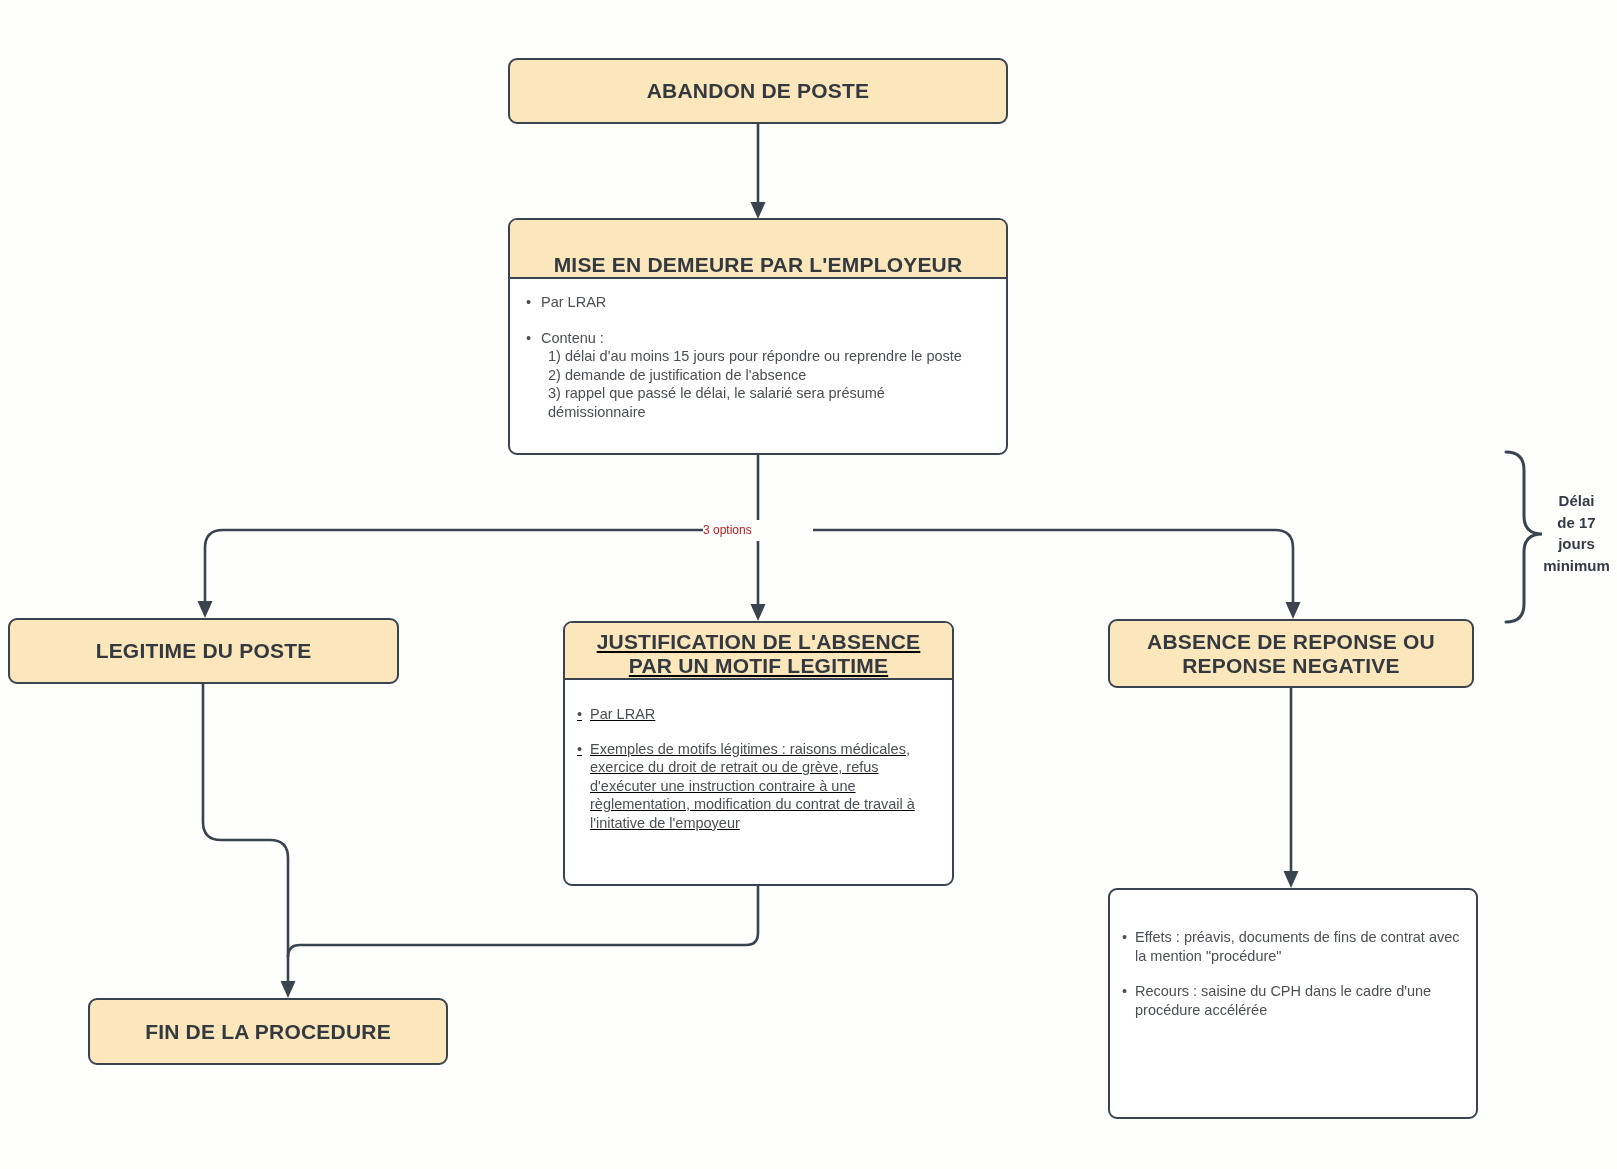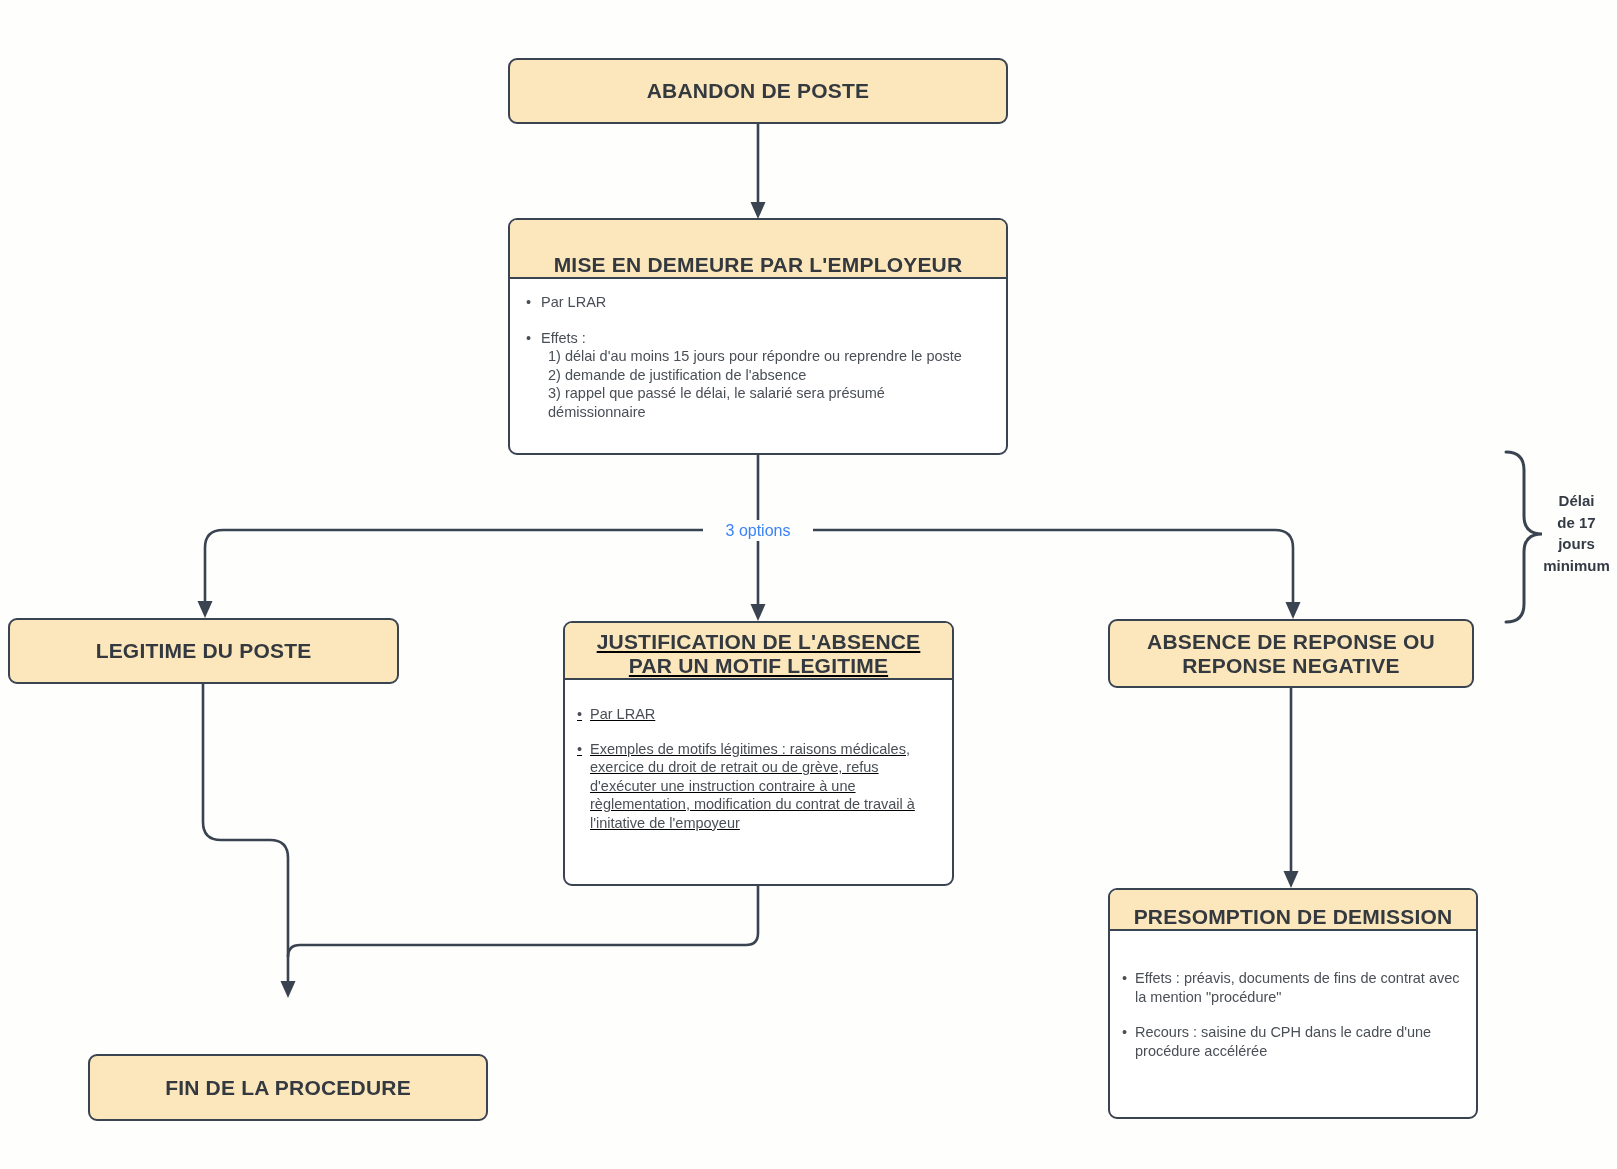--- a/index.html
+++ b/index.html
@@ -17,21 +17,21 @@
   .node{position:absolute;border:2px solid var(--line);border-radius:9px;background:#fff;box-sizing:border-box;overflow:hidden;}
   .node.solid{background:var(--tan);display:flex;align-items:center;justify-content:center;}
   .title{font-weight:bold;font-size:21px;letter-spacing:.2px;color:var(--title);text-align:center;padding:0 12px;}
   .hdr{background:var(--tan);border-bottom:2px solid var(--line);display:flex;align-items:flex-end;justify-content:center;box-sizing:border-box;}
   .body{font-size:14.5px;color:var(--body);line-height:18.5px;box-sizing:border-box;}
   .bullet{display:flex;}
   .dot{width:15px;flex:0 0 15px;}
   .btxt{flex:1;}
   .sub{margin-left:22px;white-space:pre-line;}
 
-  .float-label{position:absolute;background:var(--bg);font-size:16px;color:#3b82f6;text-align:center;}
+  .float-label{position:absolute;background:var(--bg);font-size:12px;color:#b91c1c;text-align:left;}
   .brace-label{position:absolute;font-weight:bold;font-size:15px;line-height:21.5px;color:#353B45;text-align:center;}
 </style>
 </head>
 <body>
 
 <div id="canvas">
 
   <svg id="wires" viewBox="0 0 1617 1169" xmlns="http://www.w3.org/2000/svg">
     <g stroke="#3A4350" stroke-width="2.6" fill="none">
       <path d="M758,124 L758,203"></path>
@@ -60,21 +60,21 @@
     <div class="hdr" style="height:59px;">
       <div class="title">MISE EN DEMEURE PAR L'EMPLOYEUR</div>
     </div>
     <div class="body" style="padding:14px 16px 0 16px;">
       <div class="bullet" style="margin-bottom:17px;">
         <span class="dot">•</span>
         <span class="btxt">Par LRAR</span>
       </div>
       <div class="bullet">
         <span class="dot">•</span>
-        <span class="btxt">Effets :</span>
+        <span class="btxt">Contenu :</span>
       </div>
       <div class="sub">1) délai d'au moins 15 jours pour  répondre ou reprendre le poste</div>
       <div class="sub">2) demande de justification de l'absence</div>
       <div class="sub">3) rappel que passé le délai, le salarié sera présumé
 démissionnaire</div>
     </div>
   </div>
 
   <div class="node solid" style="left:8px;top:618px;width:391px;height:66px;">
     <div class="title">LEGITIME DU POSTE</div>
@@ -94,36 +94,33 @@
         <span class="btxt">Exemples de motifs légitimes : raisons médicales, exercice du droit de retrait ou de grève, refus d'exécuter une instruction contraire à une règlementation, modification du contrat de travail à l'initative de l'empoyeur</span>
       </div>
     </div>
   </div>
 
   <div class="node solid" style="left:1108px;top:619px;width:366px;height:69px;">
     <div class="title">ABSENCE DE REPONSE OU REPONSE NEGATIVE</div>
   </div>
 
   <div class="node" style="left:1108px;top:888px;width:370px;height:231px;">
-    <div class="hdr" style="height:41px;">
-      <div class="title">PRESOMPTION DE DEMISSION</div>
-    </div>
     <div class="body" style="padding:38px 14px 0 12px;">
       <div class="bullet" style="margin-bottom:17px;">
         <span class="dot" style="width:13px;flex-basis:13px;">•</span>
         <span class="btxt">Effets : préavis, documents de fins de contrat avec la mention "procédure"</span>
       </div>
       <div class="bullet">
         <span class="dot" style="width:13px;flex-basis:13px;">•</span>
         <span class="btxt">Recours : saisine du CPH dans le cadre d'une procédure accélérée</span>
       </div>
     </div>
   </div>
 
-  <div class="node solid" style="left:88px;top:1054px;width:400px;height:67px;">
+  <div class="node solid" style="left:88px;top:998px;width:360px;height:67px;">
     <div class="title">FIN DE LA PROCEDURE</div>
   </div>
 
   <div class="float-label" style="left:703px;top:520px;width:110px;height:21px;line-height:21px;">3 options</div>
 
   <div class="brace-label" style="left:1536px;top:490px;width:81px;">
     <div>Délai</div>
     <div>de 17</div>
     <div>jours</div>
     <div>minimum</div>

